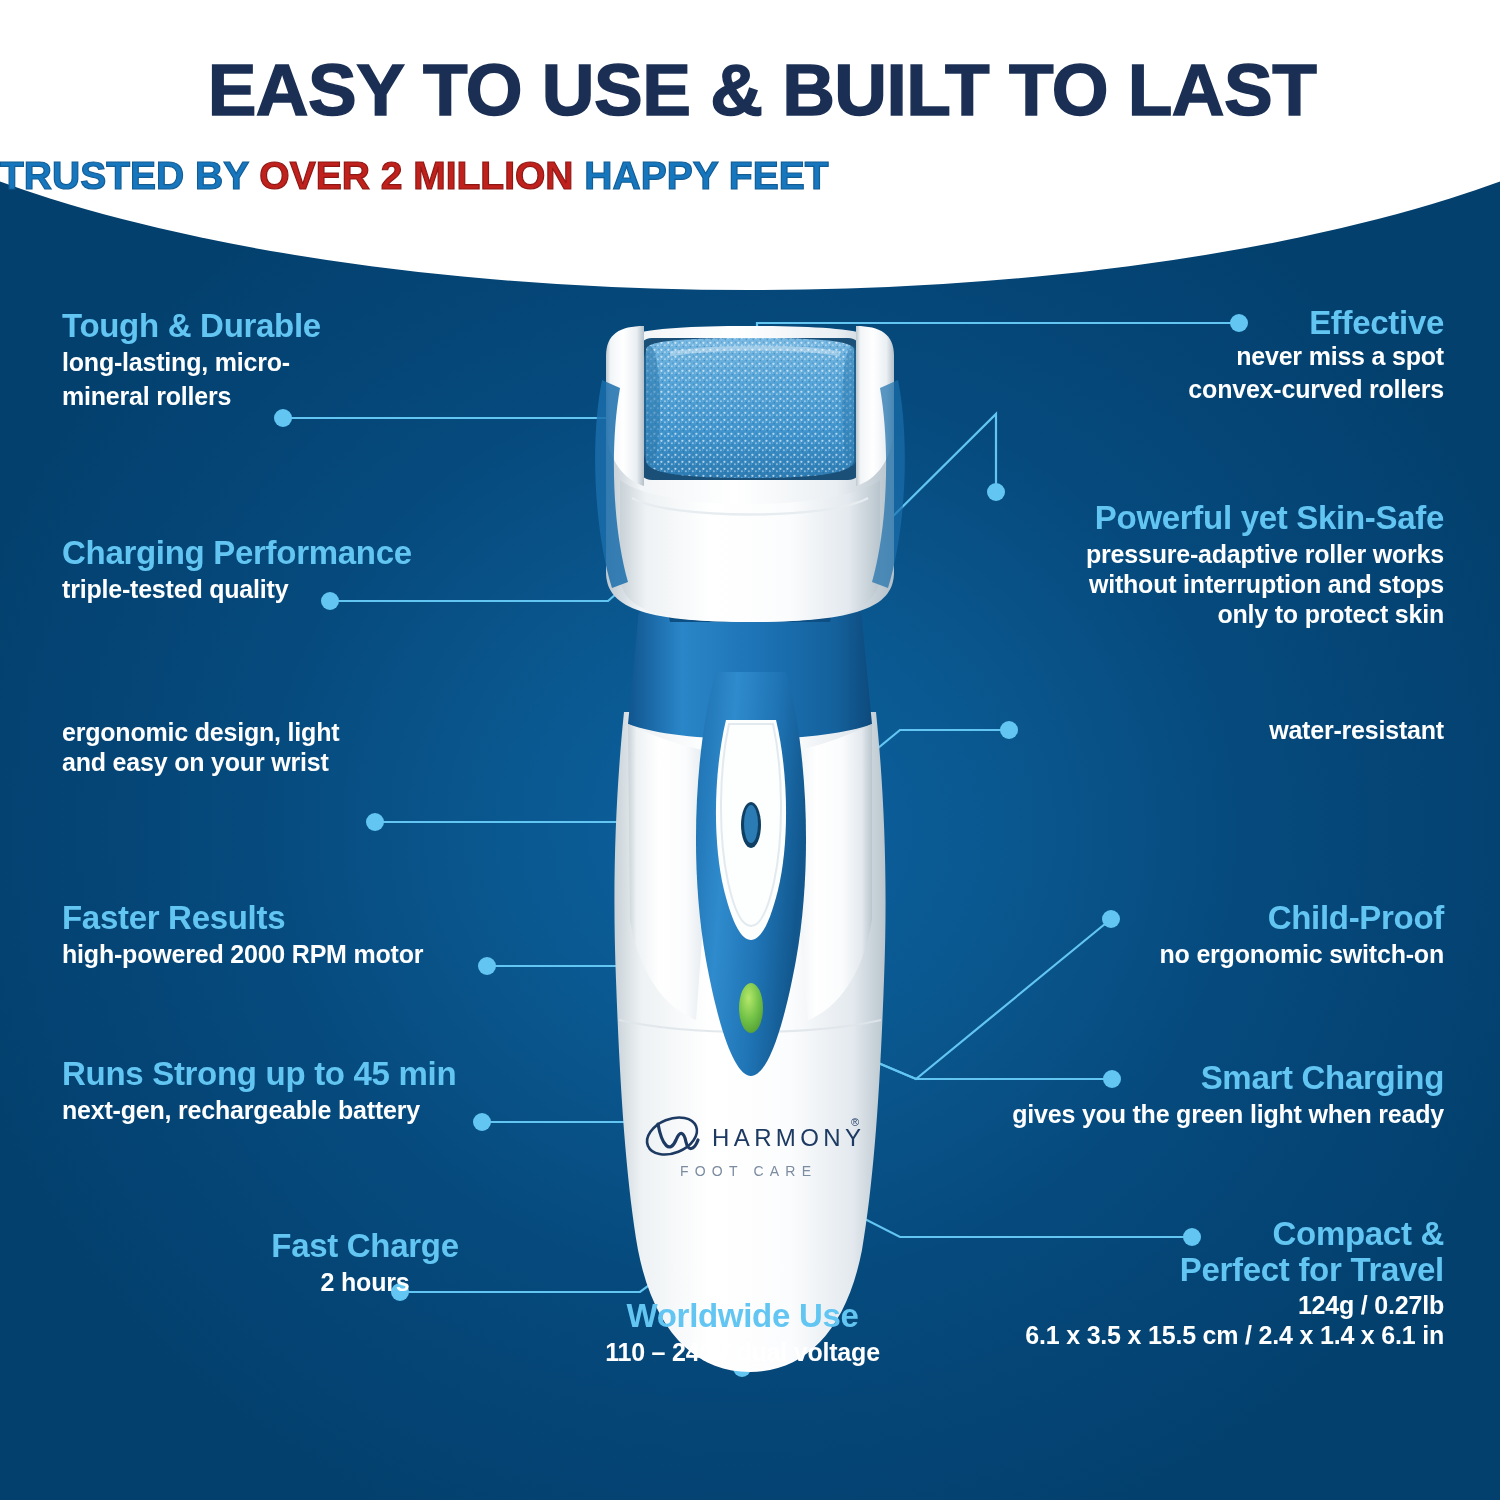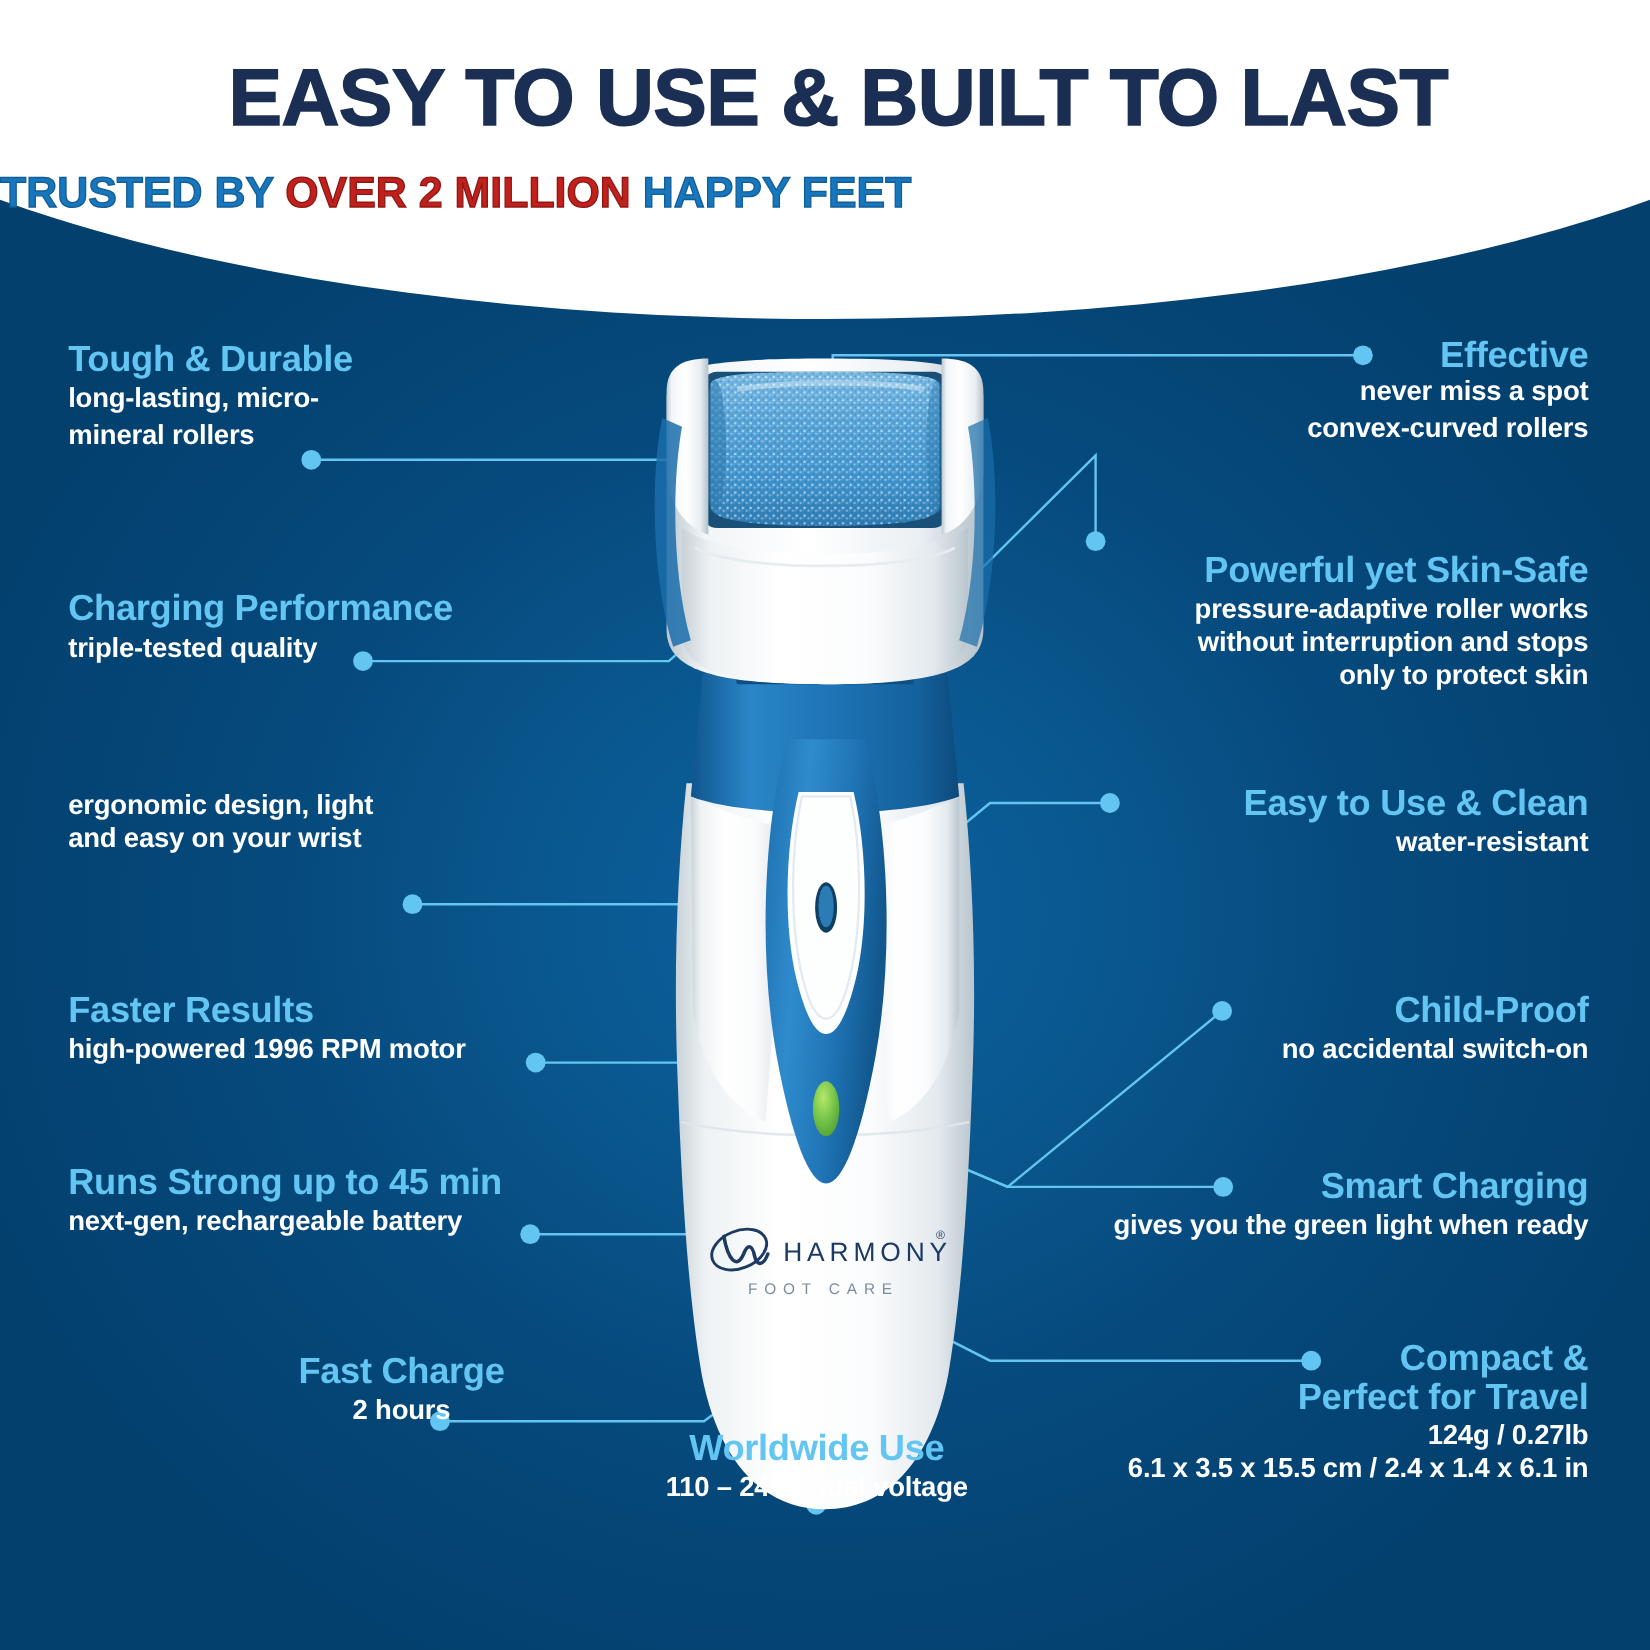--- a/index.html
+++ b/index.html
@@ -294,21 +294,21 @@
     <div class="c-sub">triple-tested quality</div>
   </div>
 
   <div class="callout left" style="left:62px; top:714px;">
     <div class="c-sub">ergonomic design, light</div>
     <div class="c-sub" style="margin-top:0">and easy on your wrist</div>
   </div>
 
   <div class="callout left" style="left:62px; top:900px;">
     <div class="c-head">Faster Results</div>
-    <div class="c-sub">high-powered 1996 RPM motor</div>
+    <div class="c-sub">high-powered 2000 RPM motor</div>
   </div>
 
   <div class="callout left" style="left:62px; top:1056px;">
     <div class="c-head">Runs Strong up to 45 min</div>
     <div class="c-sub">next-gen, rechargeable battery</div>
   </div>
 
   <div class="callout center" style="left:200px; top:1228px; width:330px;">
     <div class="c-head">Fast Charge</div>
     <div class="c-sub">2 hours</div>
@@ -321,27 +321,26 @@
   </div>
 
   <div class="callout right" style="right:56px; top:500px; width:560px;">
     <div class="c-head">Powerful yet Skin-Safe</div>
     <div class="c-sub">pressure-adaptive roller works</div>
     <div class="c-sub" style="margin-top:0">without interruption and stops</div>
     <div class="c-sub" style="margin-top:0">only to protect skin</div>
   </div>
 
   <div class="callout right" style="right:56px; top:712px; width:520px;">
-    <div class="c-head">Easy to Use &amp; Clean</div>
     <div class="c-sub">water-resistant</div>
   </div>
 
   <div class="callout right" style="right:56px; top:900px; width:520px;">
     <div class="c-head">Child-Proof</div>
-    <div class="c-sub">no accidental switch-on</div>
+    <div class="c-sub">no ergonomic switch-on</div>
   </div>
 
   <div class="callout right" style="right:56px; top:1060px; width:560px;">
     <div class="c-head">Smart Charging</div>
     <div class="c-sub">gives you the green light when ready</div>
   </div>
 
   <div class="callout right" style="right:56px; top:1216px; width:620px;">
     <div class="c-head">Compact &amp;</div>
     <div class="c-head">Perfect for Travel</div>

